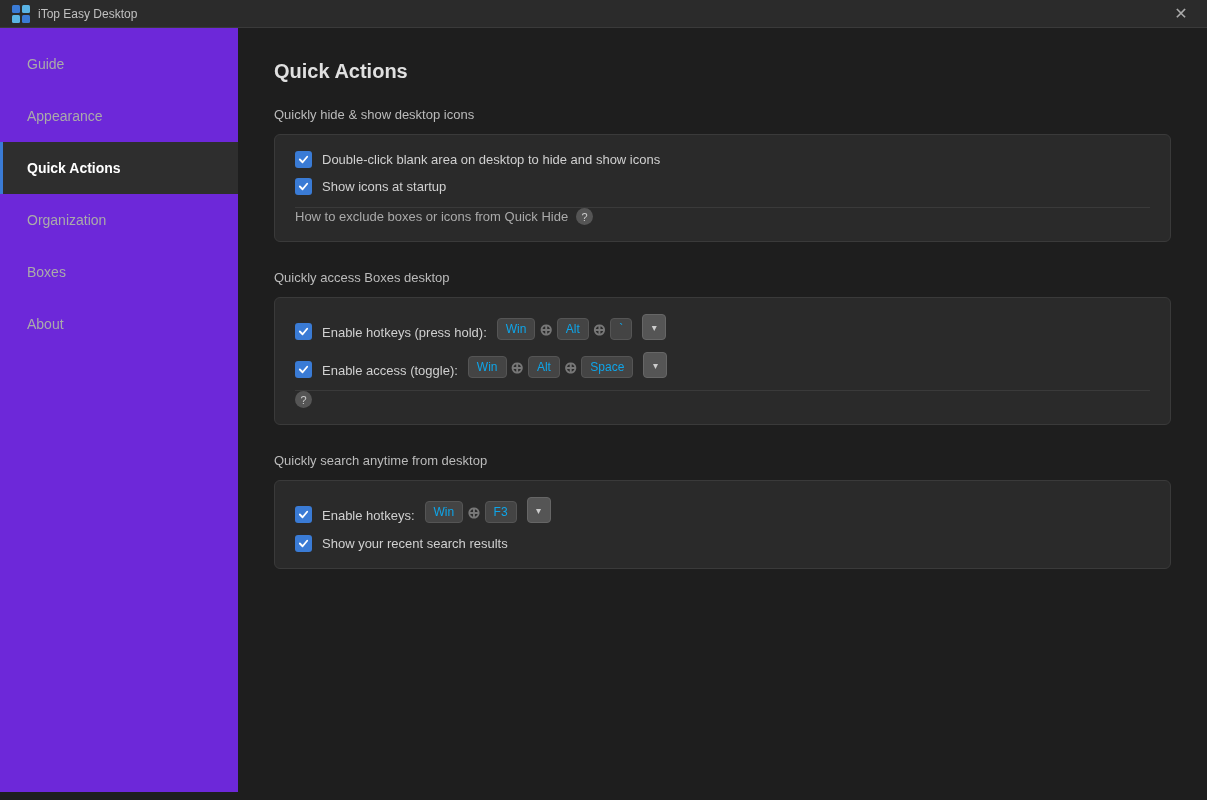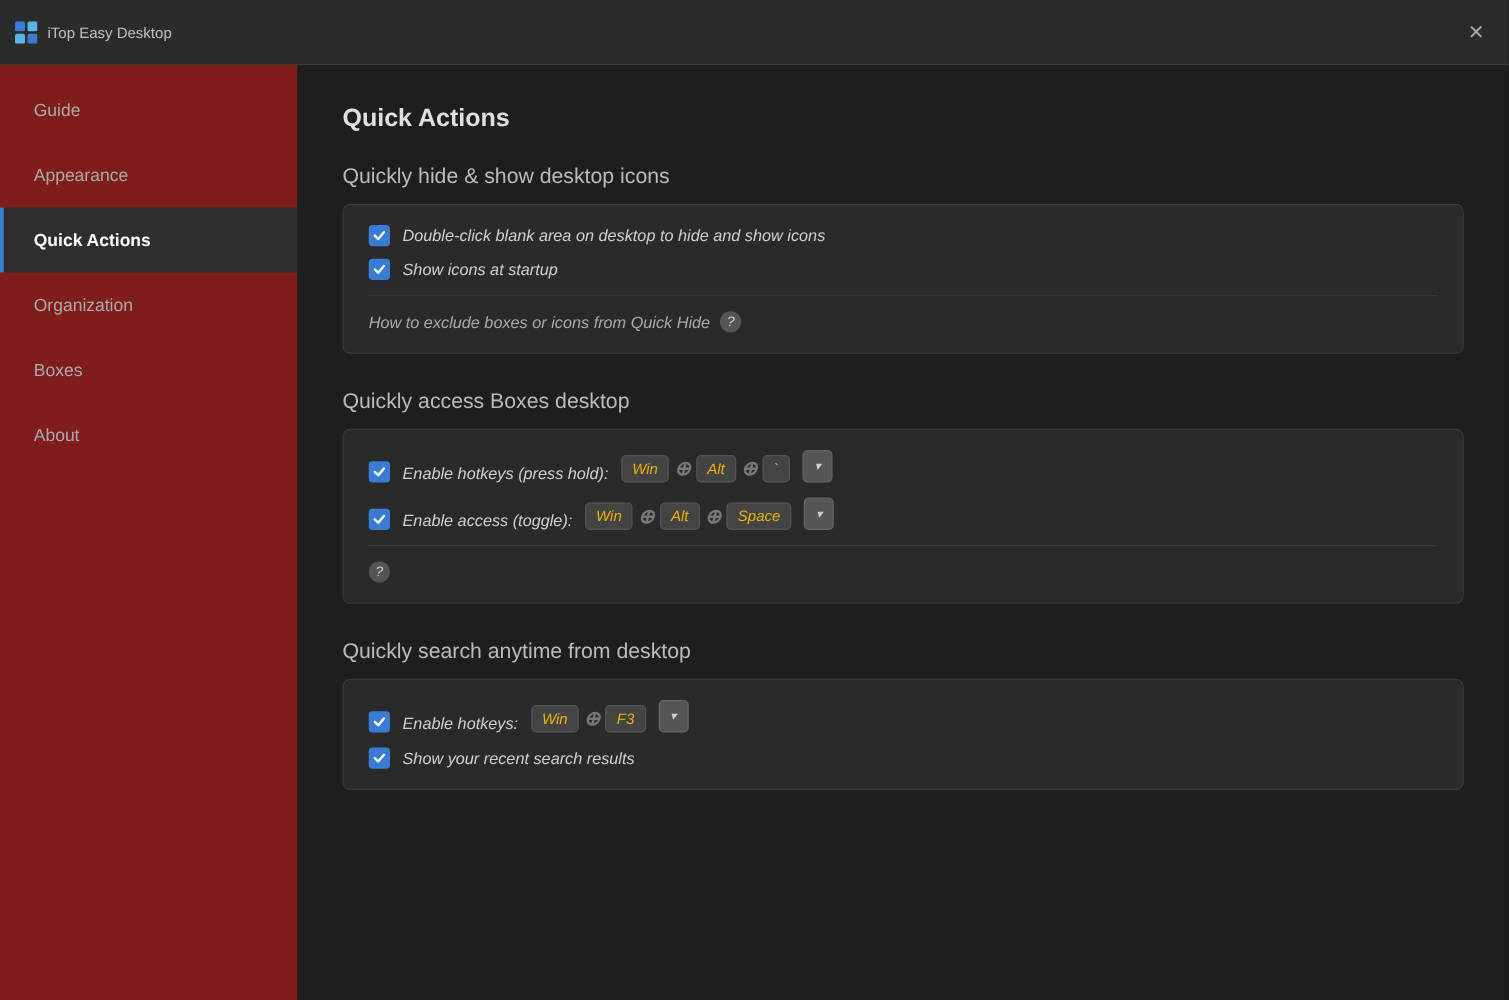--- a/index.html
+++ b/index.html
@@ -11,21 +11,21 @@
       color: #d0d0d0;
       overflow: hidden;
     }
 
     
     .title-bar {
       display: flex;
       align-items: center;
       justify-content: space-between;
       background: #2b2b2b;
-      height: 52px;
+      height: 28px;
       padding: 0 12px;
       border-bottom: 1px solid #3a3a3a;
     }
     .title-bar-left {
       display: flex;
       align-items: center;
       gap: 8px;
     }
     .app-icon {
       width: 18px;
@@ -49,21 +49,21 @@
 
     
     .main-layout {
       display: flex;
       height: calc(800px - 36px);
     }
 
     
     .sidebar {
       width: 238px;
-      background: #7f1d1d;
+      background: #6d28d9;
       flex-shrink: 0;
       padding-top: 10px;
     }
     .sidebar-item {
       padding: 18px 24px;
       font-size: 14px;
       color: #aaa;
       cursor: pointer;
       border-left: 3px solid transparent;
     }
@@ -87,32 +87,31 @@
       font-weight: 600;
       color: #e0e0e0;
       margin-bottom: 24px;
     }
 
     
     .section {
       margin-bottom: 28px;
     }
     .section-title {
-      font-size: 17px;
+      font-size: 13px;
       color: #bbb;
       margin-bottom: 12px;
     }
 
     
     .card {
       background: #2a2a2a;
       border: 1px solid #3a3a3a;
       border-radius: 6px;
       padding: 16px 20px;
-      font-style: italic;
     }
 
     
     .checkbox-row {
       display: flex;
       align-items: center;
       gap: 10px;
       margin-bottom: 10px;
     }
     .checkbox-row:last-child { margin-bottom: 0; }
@@ -135,21 +134,20 @@
       font-size: 13px;
       color: #d0d0d0;
     }
 
     
     .help-row {
       display: flex;
       align-items: center;
       gap: 8px;
       margin-top: 12px;
-      padding-top: 12px;
       border-top: 1px solid #3a3a3a;
     }
     .help-text {
       font-size: 13px;
       color: #aaa;
     }
     .help-icon {
       width: 17px;
       height: 17px;
       background: #555;
@@ -177,21 +175,21 @@
       display: flex;
       align-items: center;
       gap: 4px;
     }
     .key-chip {
       background: #444;
       border: 1px solid #555;
       border-radius: 4px;
       padding: 3px 8px;
       font-size: 12px;
-      color: #eab308;
+      color: #0ea5e9;
       font-family: 'Segoe UI', sans-serif;
     }
     .plus-icon {
       color: #777;
       font-size: 16px;
       font-weight: bold;
     }
     .dropdown-arrow {
       background: #555;
       border: 1px solid #666;

